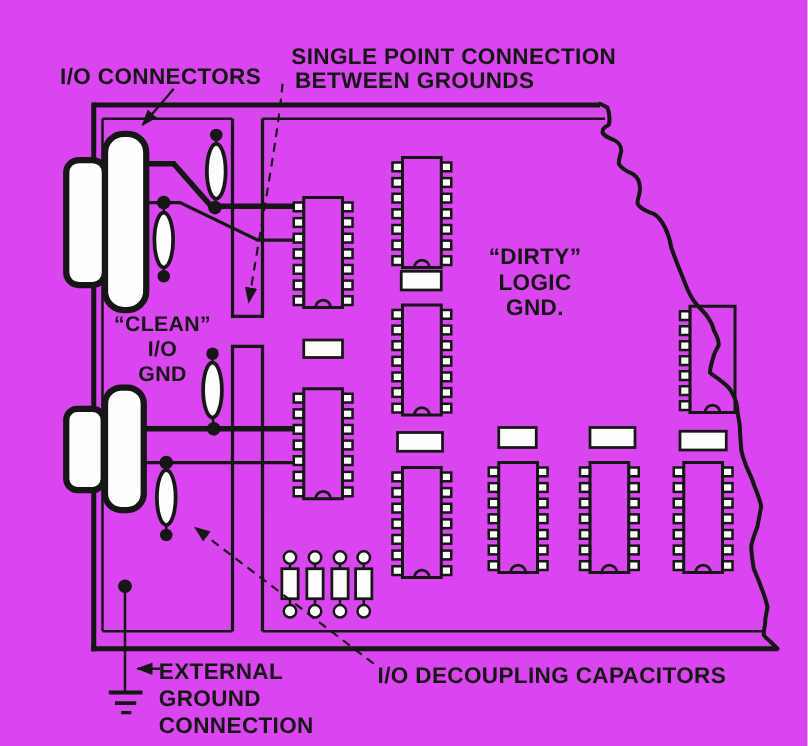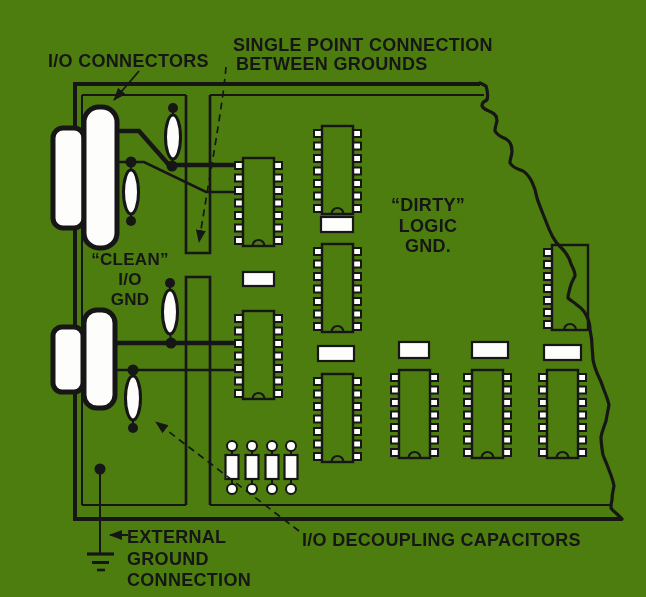--- a/index.html
+++ b/index.html
@@ -1,16 +1,16 @@
 <!DOCTYPE html>
 <html><head>
 <meta charset="utf-8">
 <style>
   html,body{margin:0;padding:0;background:#ffffff;}
-  .stage{position:relative;width:646px;height:597px;background:#4d7c0f;overflow:hidden;}
+  .stage{position:relative;width:646px;height:597px;background:#d946ef;overflow:hidden;}
   svg{display:block;}
   text{font-family:"Liberation Sans",sans-serif;font-weight:700;fill:#161616;}
   .lbl{font-size:18px;letter-spacing:.3px;}
   .lbl-sm{font-size:17px;letter-spacing:.3px;}
   .ink{stroke:#161616;fill:none;}
   .fillw{fill:#fdfdfc;}
 </style>
 </head>
 <body>
 

